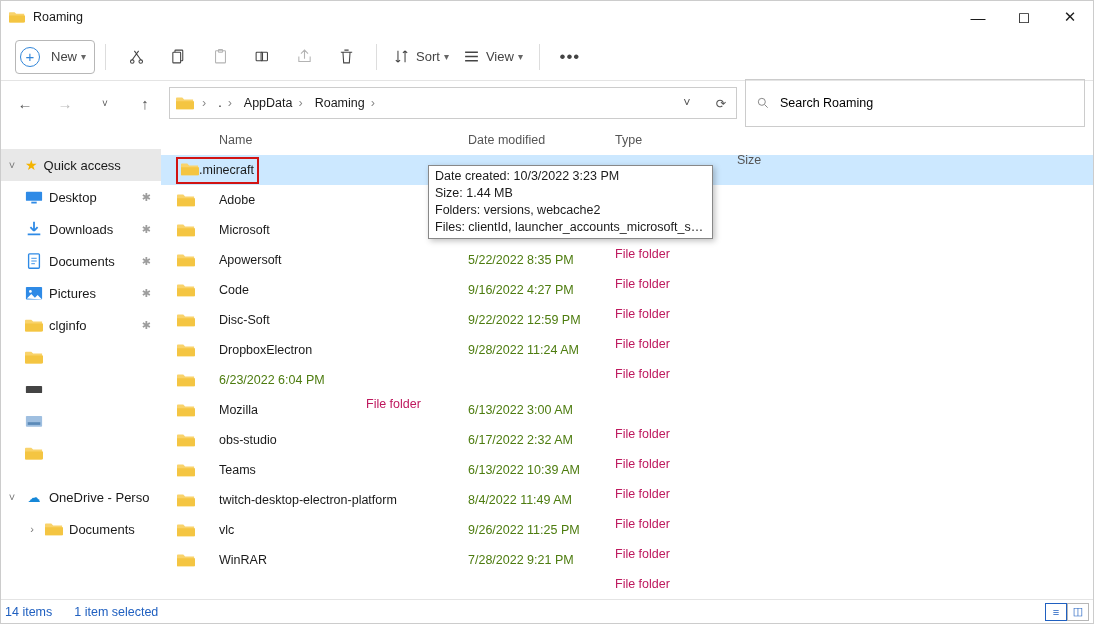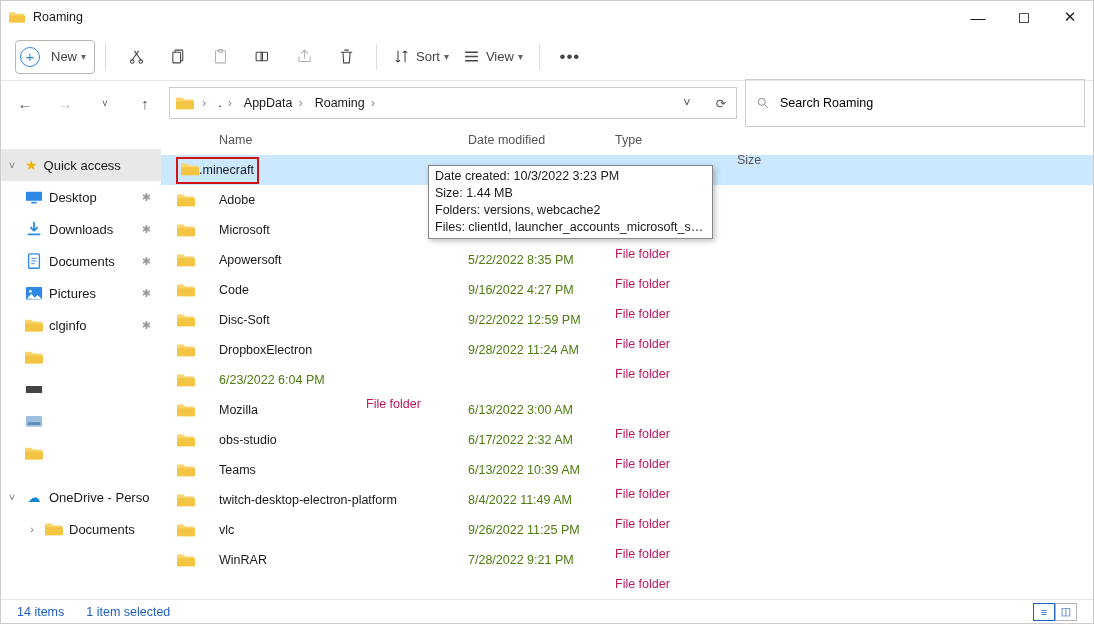--- a/index.html
+++ b/index.html
@@ -89,21 +89,21 @@
 .selected { background: #cce8ff; }
 .highlight-box { outline: 2px solid #d11313; outline-offset: -1px; }
 .ficon { width: 18px; height: 16px; }
 .tooltip {
   position: absolute; left: 267px; top: 40px; width: 285px;
   background: #fff; border: 1px solid #888; box-shadow: 2px 2px 6px rgba(0,0,0,0.25);
   font-size: 12.5px; padding: 2px 6px; line-height: 1.35; z-index: 50;
 }
 .statusbar {
   height: 24px; border-top: 1px solid #e4e4e4; display: flex; align-items: center;
-  padding: 0 16px; font-size: 12.5px; color: #2060c0;
+  padding: 0 4px; font-size: 12.5px; color: #2060c0;
 }
 .statusbar .items { margin-right: 22px; }
 .statusbar .viewbtns { margin-left: auto; display: flex; gap: 0; }
 .statusbar .viewbtn {
   width: 22px; height: 18px; border: 1px solid #b7b7b7; display: flex;
   align-items: center; justify-content: center; font-size: 11px;
 }
 .statusbar .viewbtn.active { border-color: #2060c0; color:#2060c0; }
 </style>
 </head>

